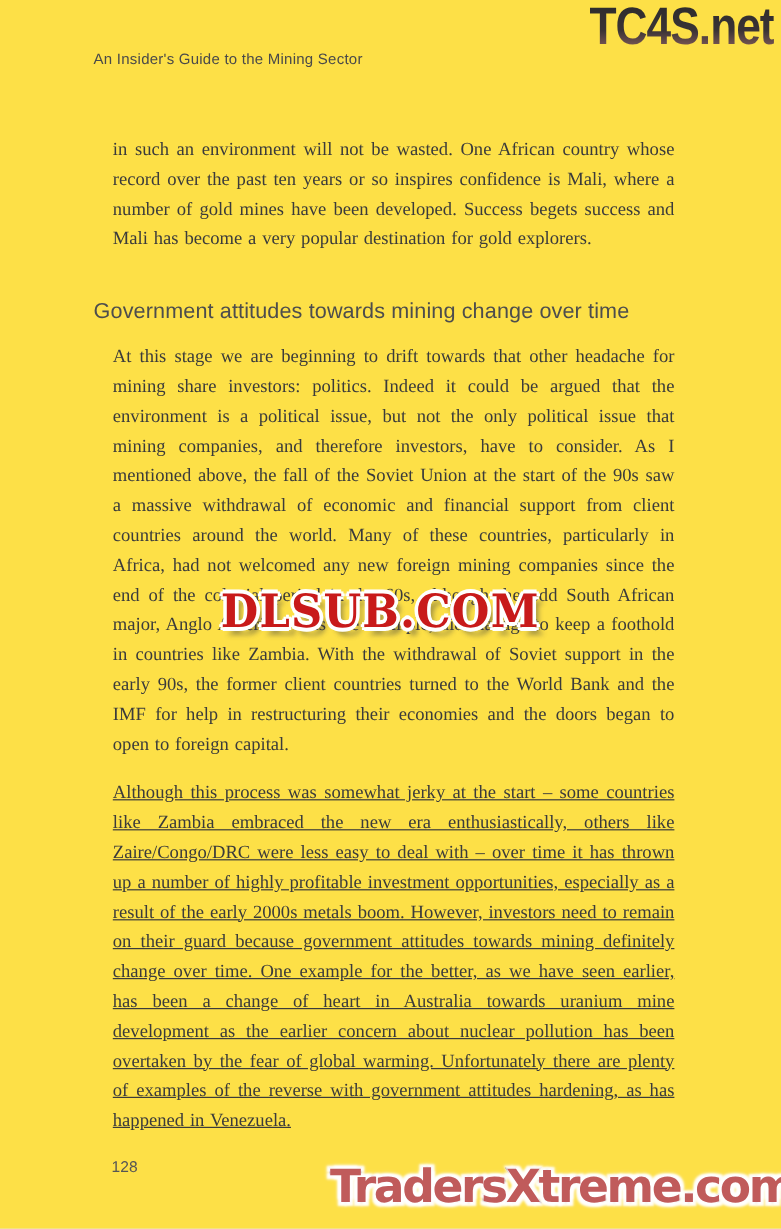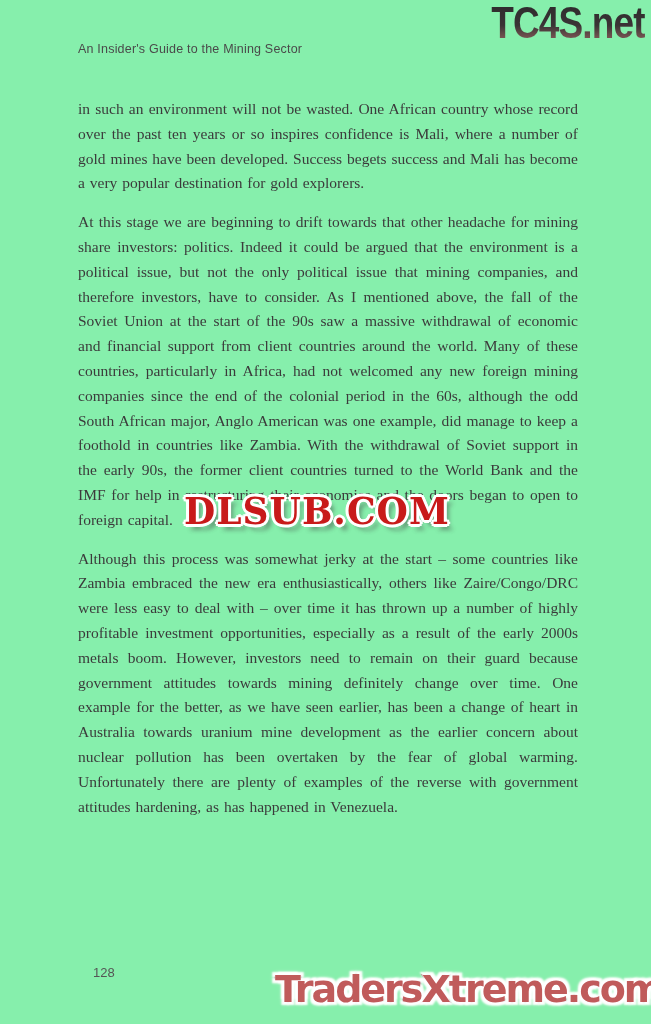--- a/index.html
+++ b/index.html
@@ -1,20 +1,20 @@
 <!DOCTYPE html>
 <html><head>
 <meta charset="utf-8">
 <style>
   html, body { margin: 0; padding: 0; background: #e8e8e8; }
   .page {
     position: relative;
     width: 651px;
     height: 1024px;
-    background: #86efac;
+    background: #fde047;
     overflow: hidden;
     font-family: "Liberation Serif", serif;
   }
 
   
   .running-header {
     position: absolute;
     left: 78px;
     top: 42px;
     font-family: "Liberation Sans", sans-serif;
@@ -43,35 +43,35 @@
 
   
   .body-text {
     position: absolute;
     left: 78px;
     top: 97px;
     width: 500px;
     color: #3b3b3b;
   }
   .para {
-    margin: 0;
+    margin: 16px;
     font-size: 15.5px;
     line-height: 24.8px;
     text-align: justify;
     word-spacing: 1px;
   }
   .section-heading {
     margin: 37px 0 12px 0;
     font-family: "Liberation Sans", sans-serif;
     font-weight: normal;
     font-size: 18px;
     letter-spacing: 0.1px;
     color: #4d4d4d;
   }
-  .para + .para { margin-top: 14px; }
+  .para + .para { margin-top: 14px; text-decoration: underline; }
 
   
   .wm-mid {
     position: absolute;
     left: 184px;
     top: 489px;
     font-family: "DejaVu Serif", serif;
     font-weight: bold;
     font-size: 36px;
     letter-spacing: 1px;
@@ -119,20 +119,21 @@
 
 <div class="page">
 
   <div class="running-header">An Insider's Guide to the Mining Sector</div>
 
   <div class="wm-top">TC4S.net</div>
 
   <main class="body-text">
     <p class="para">in such an environment will not be wasted. One African country whose record over the past ten years or so inspires confidence is Mali, where a number of gold mines have been developed. Success begets success and Mali has become a very popular destination for gold explorers.</p>
 
+    <h2 class="section-heading">Government attitudes towards mining change over time</h2>
 
     <p class="para">At this stage we are beginning to drift towards that other headache for mining share investors: politics. Indeed it could be argued that the environment is a political issue, but not the only political issue that mining companies, and therefore investors, have to consider. As I mentioned above, the fall of the Soviet Union at the start of the 90s saw a massive withdrawal of economic and financial support from client countries around the world. Many of these countries, particularly in Africa, had not welcomed any new foreign mining companies since the end of the colonial period in the 60s, although the odd South African major, Anglo American was one example, did manage to keep a foothold in countries like Zambia. With the withdrawal of Soviet support in the early 90s, the former client countries turned to the World Bank and the IMF for help in restructuring their economies and the doors began to open to foreign capital.</p>
 
     <p class="para">Although this process was somewhat jerky at the start – some countries like Zambia embraced the new era enthusiastically, others like Zaire/Congo/DRC were less easy to deal with – over time it has thrown up a number of highly profitable investment opportunities, especially as a result of the early 2000s metals boom. However, investors need to remain on their guard because government attitudes towards mining definitely change over time. One example for the better, as we have seen earlier, has been a change of heart in Australia towards uranium mine development as the earlier concern about nuclear pollution has been overtaken by the fear of global warming. Unfortunately there are plenty of examples of the reverse with government attitudes hardening, as has happened in Venezuela.</p>
   </main>
 
   <div class="wm-mid">DLSUB.COM</div>
 
   <div class="page-number">128</div>
 

